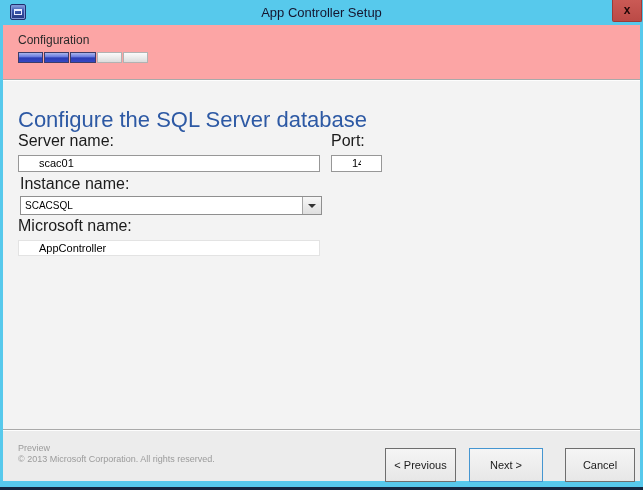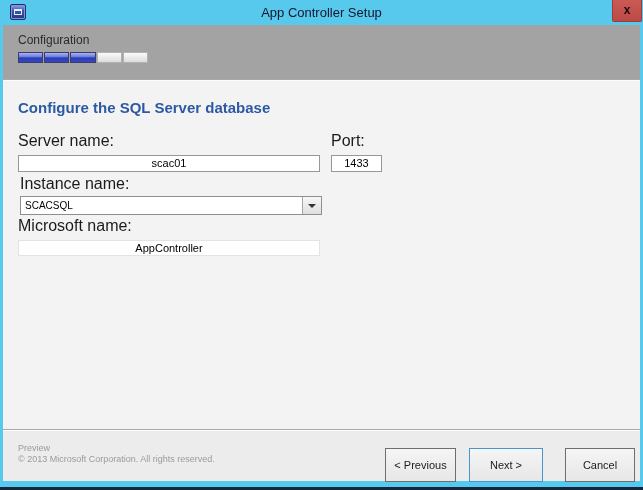--- a/index.html
+++ b/index.html
@@ -54,21 +54,21 @@
     color:#200707; font-size:12px; font-weight:bold;
     text-align:center; line-height:20px;
     cursor:pointer;
   }
   
   .body-area {
     position:absolute; top:25px; left:3px; right:3px; bottom:9px;
     background:#f3f3f3;
   }
   .header-strip {
-    position:relative; height:54px; background:#a3a3a3;
+    position:relative; height:54px; background:#fca5a5;
   }
   .step-label {
     position:absolute; left:15px; top:8px;
     font-size:12px; color:#2b2b2b;
   }
   .progress {
     position:absolute; left:15px; top:27px;
     width:130px; height:11px;
     display:flex; gap:1px;
   }
@@ -87,35 +87,34 @@
     height:2px;
     background: linear-gradient(#a9a9a9 50%, #fdfdfd 50%);
   }
   
   .content {
     position:relative;
     height:348px;
     background:#f3f3f3;
   }
   .page-heading {
-    position:absolute; left:15px; top:18px;
-    font-size:15px; color: var(--heading, #2d59a4); font-weight: bold;
+    position:absolute; left:15px; top:26px;
+    font-size:22px; color: var(--heading, #2d59a4);
   }
   .field-group { position:absolute; }
   .field-group label {
     display:block; font-size:16px; color:#1b1b1b; margin-bottom:3px;
   }
   .text-input {
     width:100%; height:17px;
     border:1px solid #979797; background:#ffffff;
     font-family:"Liberation Sans","DejaVu Sans",sans-serif;
     font-size:11px; color:#000;
-    padding:0 0; box-sizing:border-box;
+    padding:0 20px; box-sizing:border-box;
     outline:none;
-    text-align:center;
   }
   .text-input.flat { border:1px solid #e3e3e3; height:16px; }
   #g-server   { top:51px;  left:15px; width:302px; }
   #g-port     { top:51px;  left:328px; width:51px; }
   #g-instance { top:94px;  left:17px; width:302px; }
   #g-database { top:136px; left:15px; width:302px; }
   .combo {
     display:flex; height:19px;
     border:1px solid #8f8f8f; background:#fff;
     box-sizing:border-box; cursor:default;

